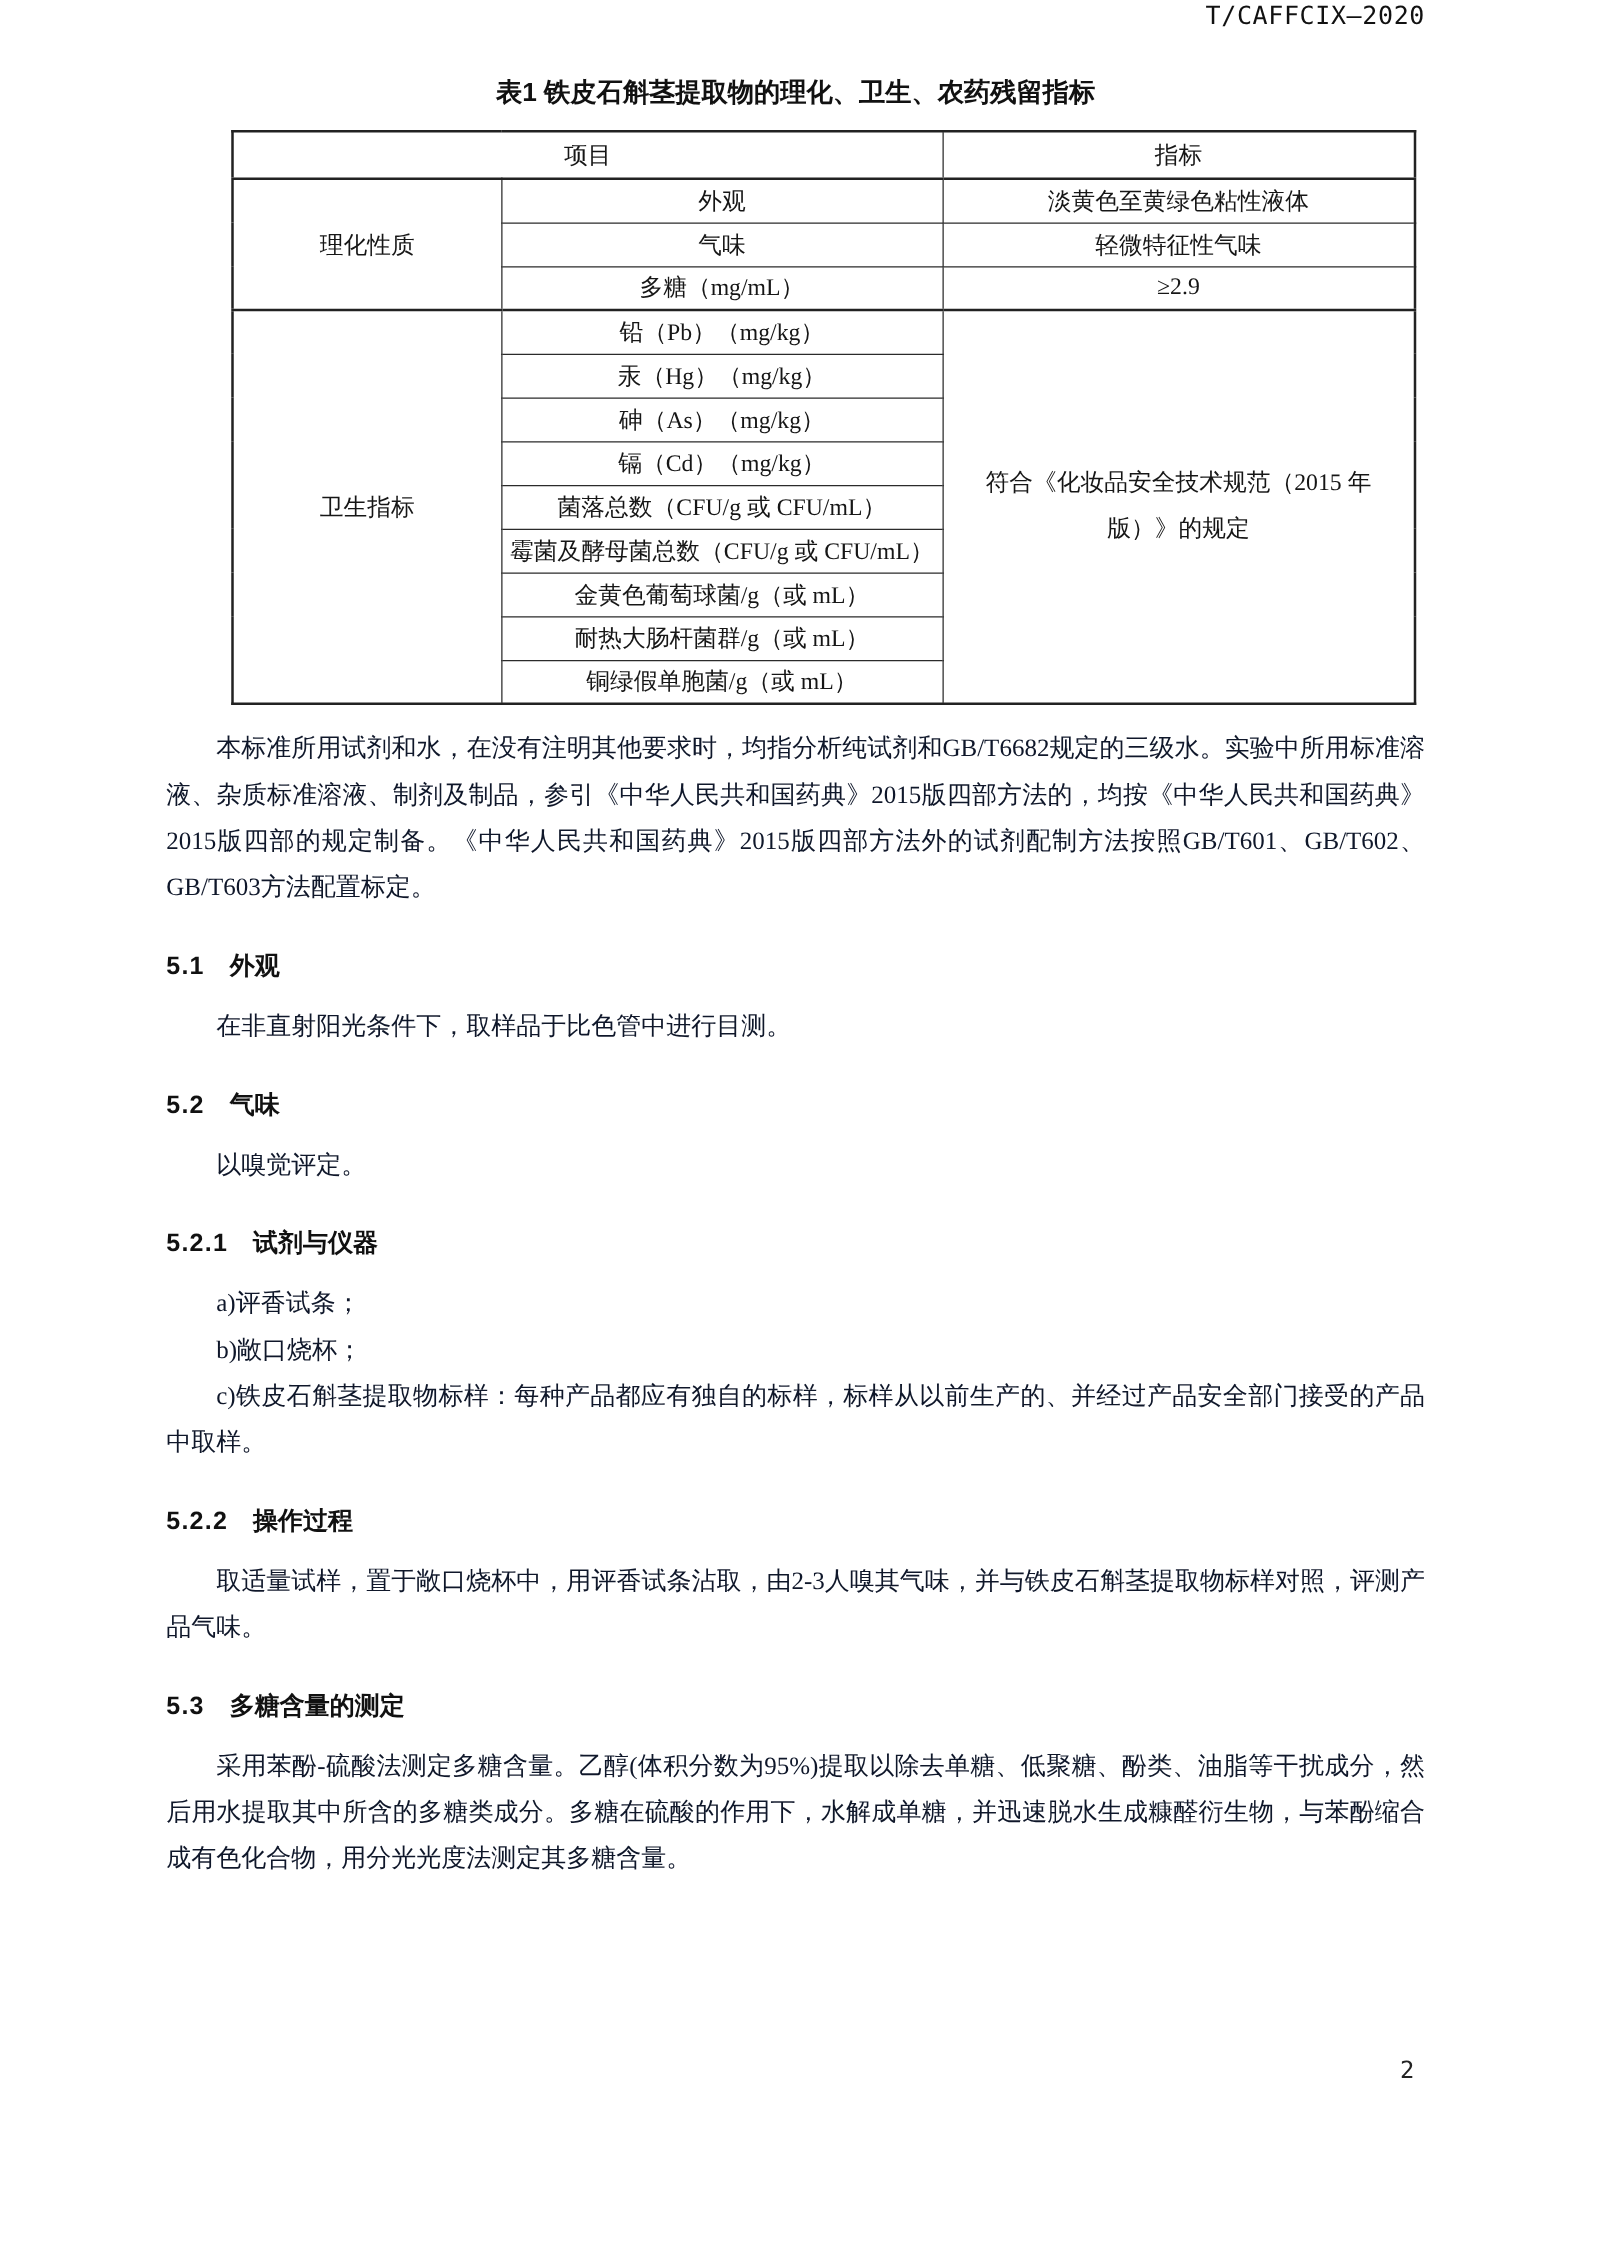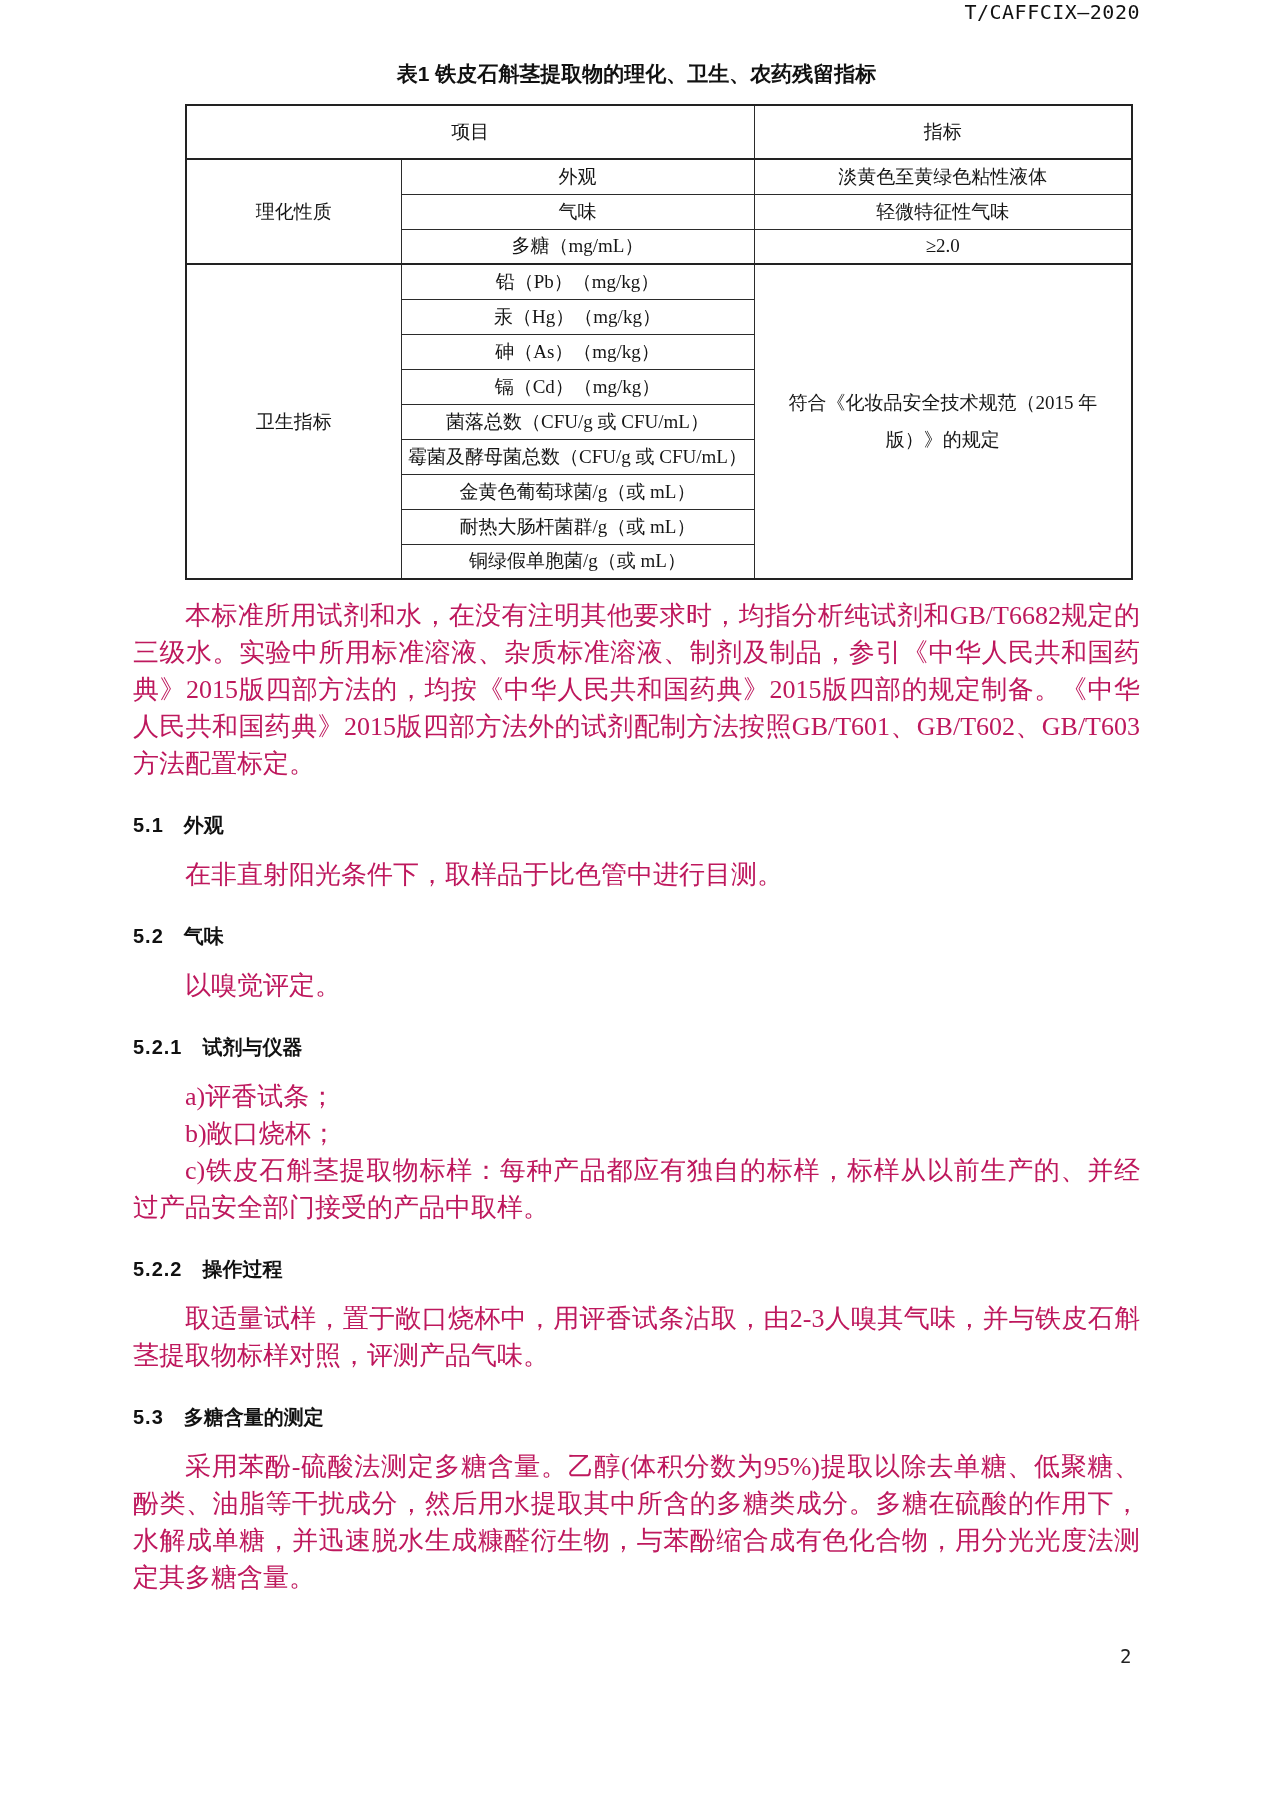--- a/index.html
+++ b/index.html
@@ -39,43 +39,43 @@
     font-size:19px;
     color:#161616;
   }
   table.spec td {
     border:1.6px solid #2b2b2b;
     text-align:center;
     vertical-align:middle;
     height:35px;
     padding:0 6px;
   }
-  table.spec tr.head td { height:54px; border-bottom:2px solid #222; }
+  table.spec tr.head td { height:38px; border-bottom:2px solid #222; }
   table.spec { border:2px solid #222; }
   table.spec tr.group-start td { border-top:2px solid #222; }
   td.group-label { font-size:19px; }
   td.merged-value { line-height:1.9; padding:0 16px; }
 
   .section-heading {
     font-family:"Liberation Sans", sans-serif;
     font-weight:bold;
     font-size:20px;
     color:#111;
     margin:30px 0 0 0;
   }
   .section-heading .sec-num { margin-right:20px; letter-spacing:1px; }
   .section-heading.first { margin-top:30px; }
 
   .para {
     margin-top:17px;
-    font-size:26px;
+    font-size:20px;
     line-height:37px;
     text-align:justify;
     text-indent:2em;
-    color:#be185d;
+    color:#0f172a;
   }
   .list-para { margin-top:0; }
 
   .page-number {
     position:absolute;
     top:1645px; left:1120px;
     font-size:19px;
     font-family:"DejaVu Sans Mono", monospace;
     color:#222;
   }
@@ -106,21 +106,21 @@
           <td rowspan="3" class="group-label">理化性质</td>
           <td>外观</td>
           <td>淡黄色至黄绿色粘性液体</td>
         </tr>
         <tr>
           <td>气味</td>
           <td>轻微特征性气味</td>
         </tr>
         <tr>
           <td>多糖（mg/mL）</td>
-          <td>≥2.0</td>
+          <td>≥2.9</td>
         </tr>
 
         <tr class="group-start">
           <td rowspan="9" class="group-label">卫生指标</td>
           <td>铅（Pb）（mg/kg）</td>
           <td rowspan="9" class="merged-value">符合《化妆品安全技术规范（2015 年版）》的规定</td>
         </tr>
         <tr>
             <td>汞（Hg）（mg/kg）</td>
           </tr>

